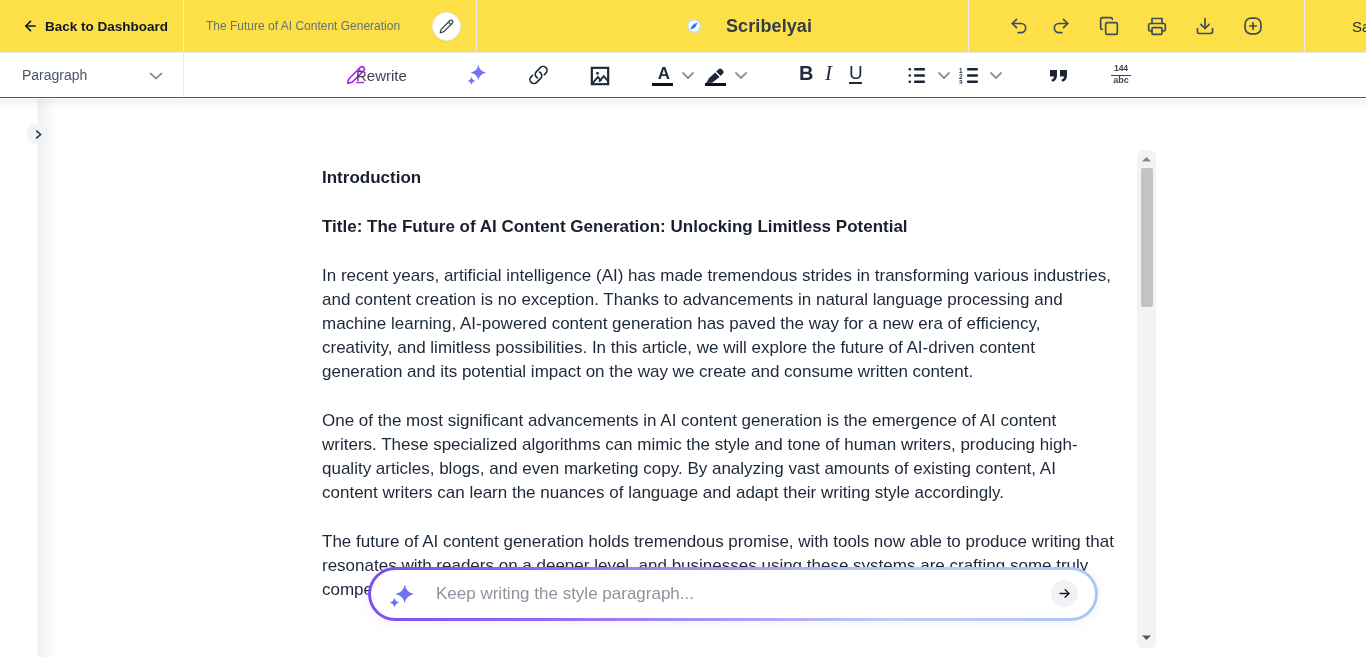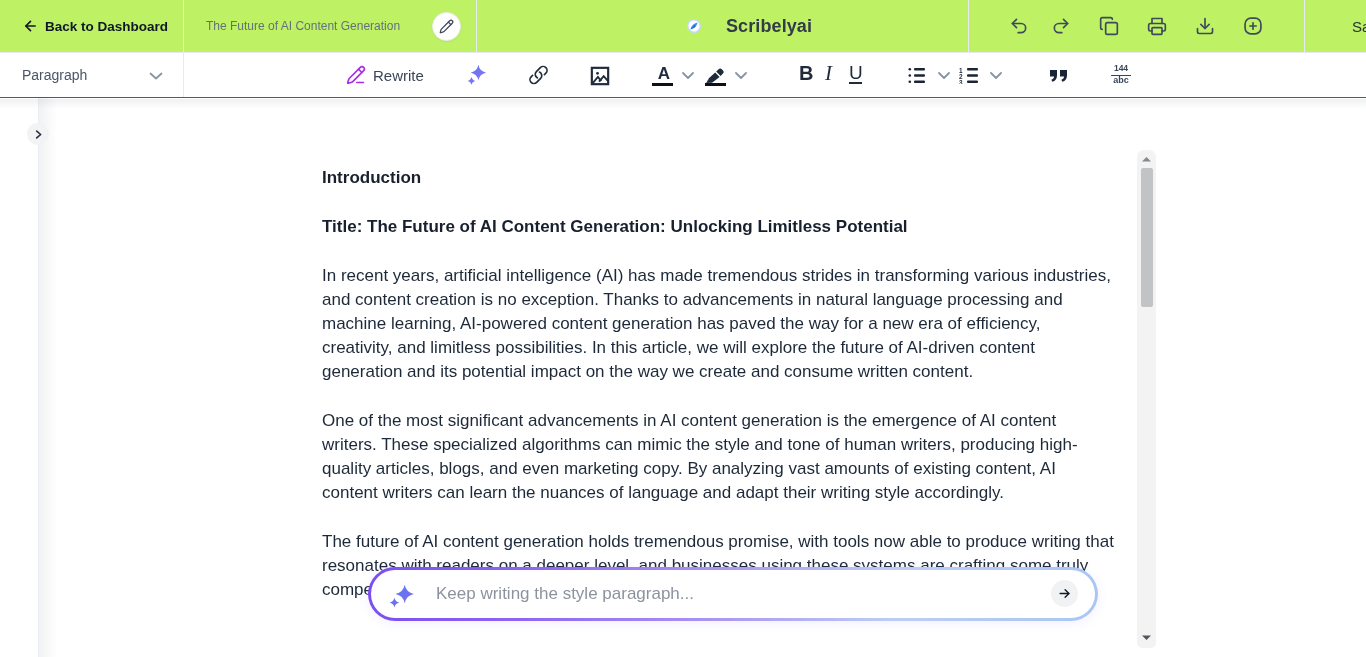--- a/index.html
+++ b/index.html
@@ -1,21 +1,21 @@
 <!DOCTYPE html>
 <html><head>
 <meta charset="utf-8">
 <style>
 * { margin:0; padding:0; box-sizing:border-box; }
 html,body { width:1366px; height:657px; overflow:hidden; background:#fff;
   font-family:"Liberation Sans", sans-serif; }
 .abs { position:absolute; }
 #root { position:relative; width:1366px; height:657px; }
 
-#bar1 { position:absolute; left:0; top:0; width:1366px; height:53px; background:#bef264;
+#bar1 { position:absolute; left:0; top:0; width:1366px; height:53px; background:#fde047;
   border-bottom:1px solid #E7EAEE; }
 .vdiv { position:absolute; top:0; bottom:0; width:1px; background:#E7EAEE; }
 #bar2 { position:absolute; left:0; top:53px; width:1366px; height:45px; background:#fff;
   border-bottom:1px solid #15803d; }
 #hdrshadow { position:absolute; left:0; top:99px; width:1366px; height:10px;
   background:linear-gradient(to bottom, rgba(100,110,130,0.10), rgba(100,110,130,0)); }
 
 #sideline { position:absolute; left:38px; top:98px; width:1px; height:559px; background:#EBEDF0; }
 #sideshadow { position:absolute; left:39px; top:98px; width:18px; height:559px;
   background:linear-gradient(to right, rgba(120,130,145,0.10), rgba(120,130,145,0)); }
@@ -104,21 +104,21 @@
     <svg class="abs" style="left:149px;top:19px" width="14" height="8" viewBox="0 0 14 8">
         <path d="M1.5 1.5 L7 6.5 L12.5 1.5" fill="none" stroke="#8A94A4" stroke-width="1.8" stroke-linecap="round" stroke-linejoin="round"></path>
       </svg>
     <div class="vdiv" style="left:183px"></div>
 
     <svg class="abs" style="left:346px;top:12px" width="20" height="20" viewBox="0 0 24 24" fill="none" stroke="#A62FE0" stroke-width="2" stroke-linecap="round" stroke-linejoin="round">
         <path d="M13 21h8"></path>
         <path d="m15 5 4 4"></path>
         <path d="M21.174 6.812a1 1 0 0 0-3.986-3.987L3.842 16.174a2 2 0 0 0-.5.83l-1.321 4.352a.5.5 0 0 0 .623.622l4.353-1.32a2 2 0 0 0 .83-.497z"></path>
       </svg>
-    <div style="position:absolute;left:373px;top:0;height:44px;display:flex;align-items:center;font-size:15px;color:#3A4556;text-align:right;">Rewrite</div>
+    <div style="position:absolute;left:356px;top:0;height:44px;display:flex;align-items:center;font-size:15px;color:#3A4556;text-align:right;">Rewrite</div>
 
     <svg class="abs" style="left:466px;top:10px" width="22" height="22" viewBox="0 0 24 24">
       <defs>
           <linearGradient id="sg1" x1="0" y1="0" x2="1" y2="1">
             <stop offset="0" stop-color="#5B7CF0"></stop>
             <stop offset="1" stop-color="#8E6CF5"></stop>
           </linearGradient>
         </defs>
       <path d="M13.5 2 Q14.8 9.2 21.9 10.5 Q14.8 11.8 13.5 19 Q12.2 11.8 5.1 10.5 Q12.2 9.2 13.5 2 Z" fill="url(#sg1)"></path>
       <path d="M6 15 Q6.7 18.8 10.4 19.5 Q6.7 20.2 6 24 Q5.3 20.2 1.6 19.5 Q5.3 18.8 6 15 Z" fill="url(#sg1)"></path>

